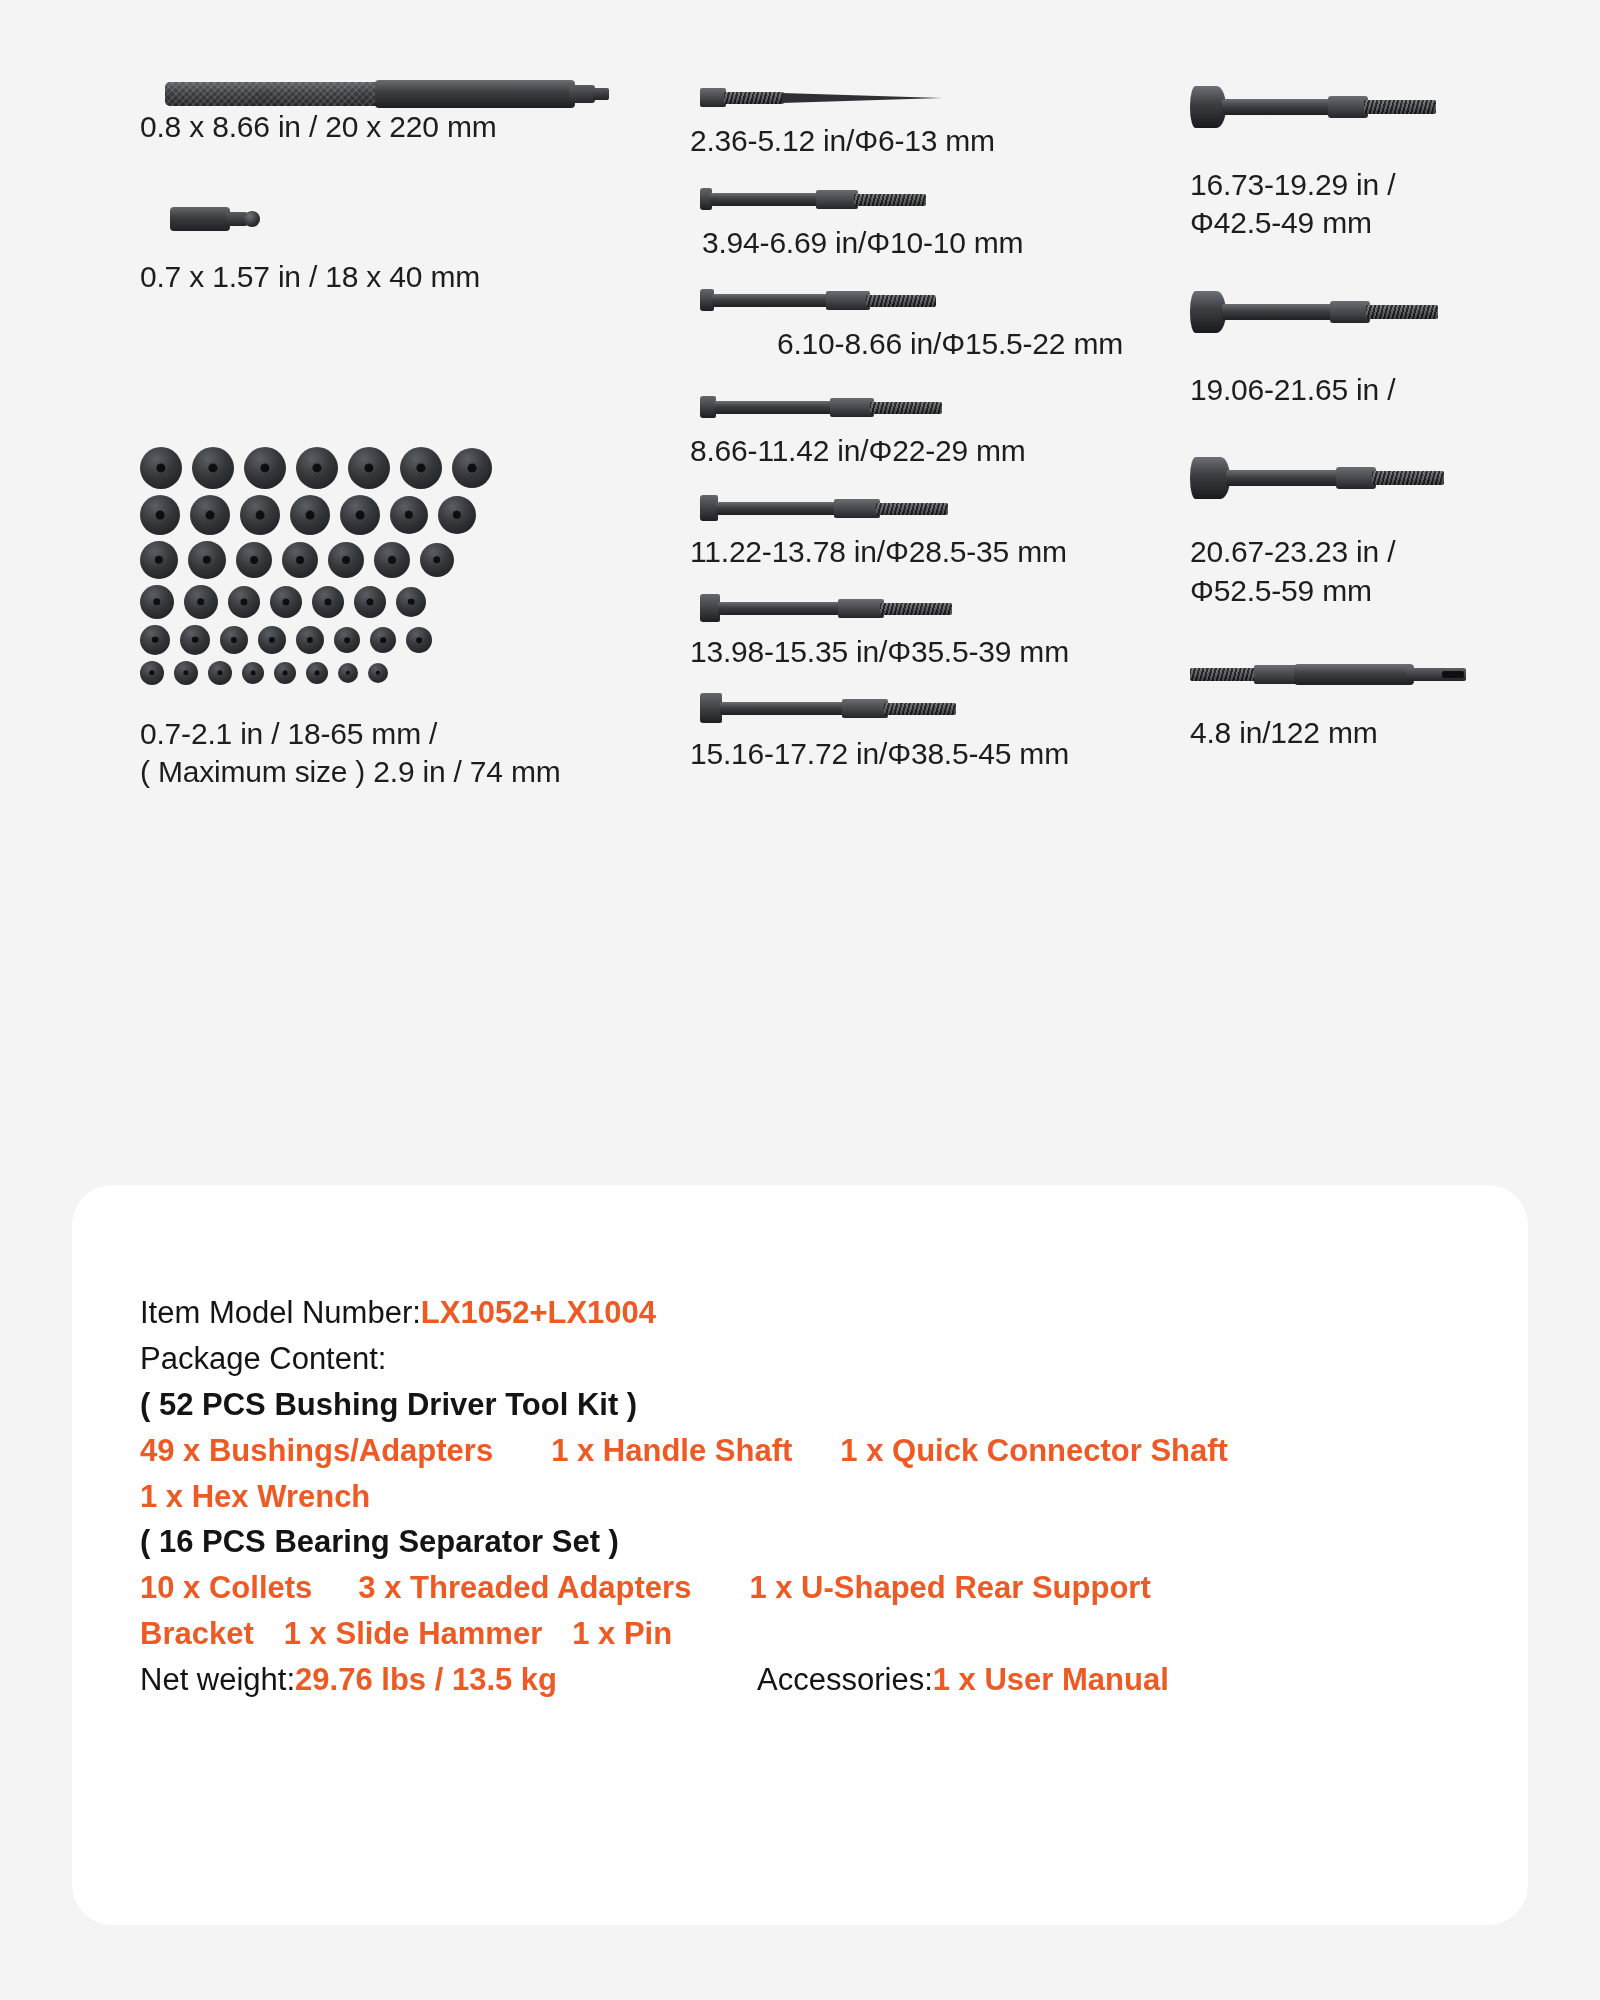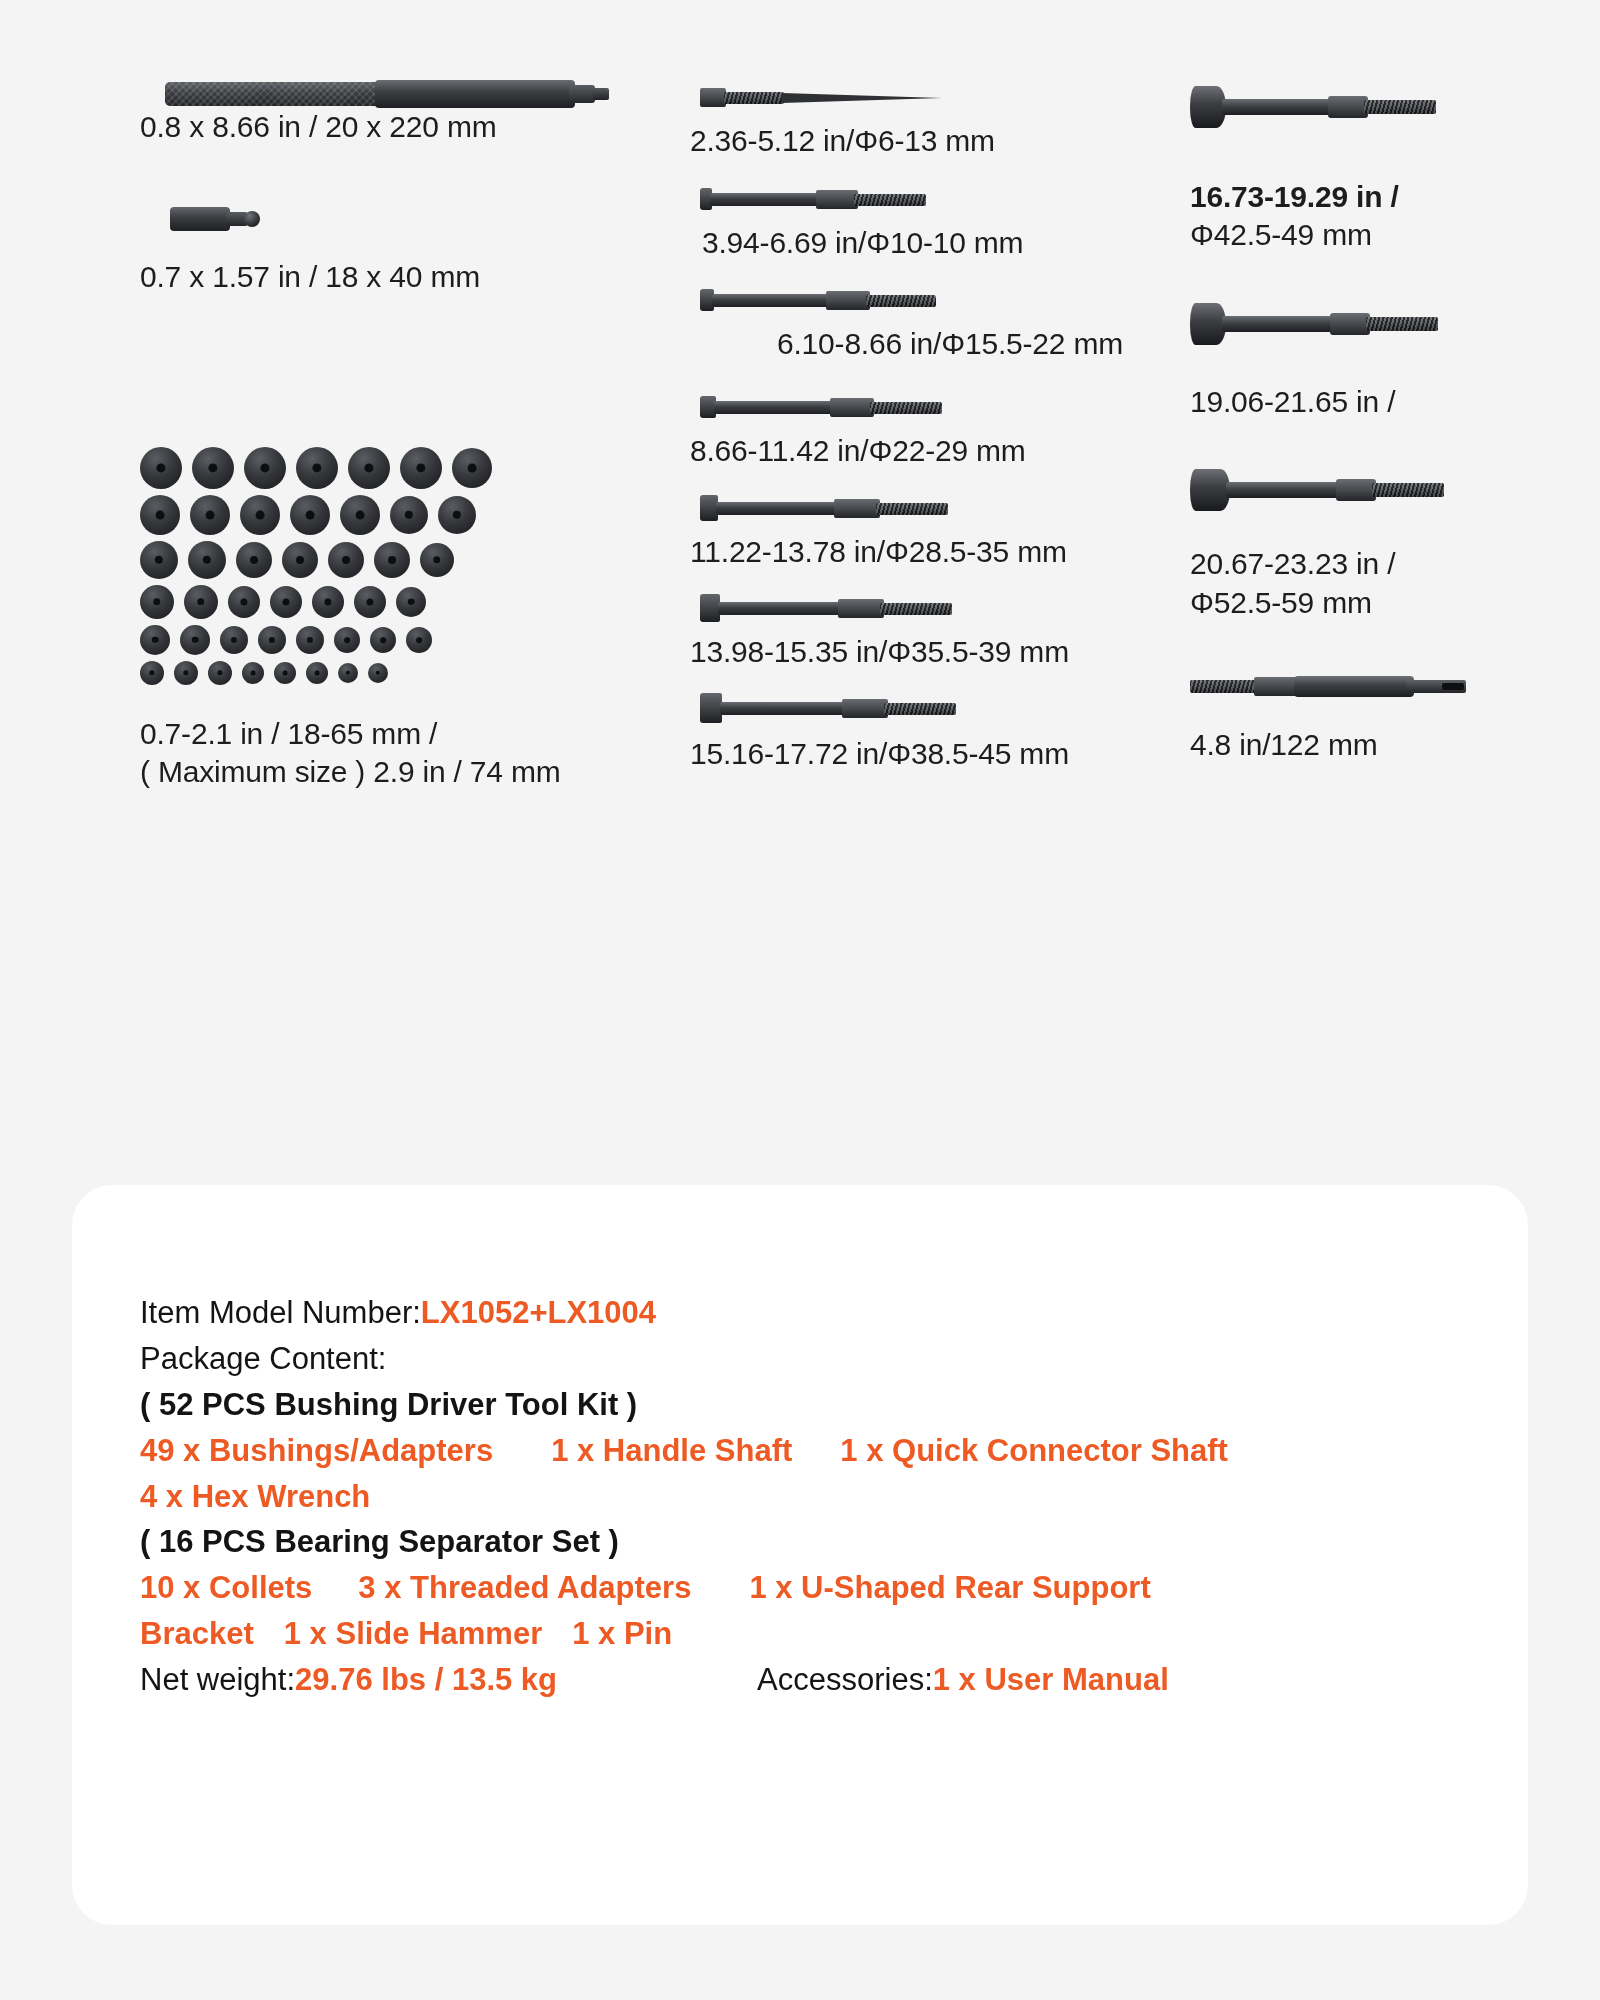--- a/index.html
+++ b/index.html
@@ -481,21 +481,21 @@
 
   <div class="col-right">
 
     <div class="item" style="margin-bottom:42px;">
       <div class="mush" style="width:300px;">
         <div class="head"></div>
         <div class="stem" style="left:32px; width:110px;"></div>
         <div class="hexp" style="left:138px; width:40px;"></div>
         <div class="thr" style="left:174px; width:72px;"></div>
       </div>
-      <div class="cap" style="margin-top:46px;font-weight:bold;">16.73-19.29 in /</div>
+      <div class="cap" style="margin-top:34px;">16.73-19.29 in /</div>
       <div class="cap">Φ42.5-49 mm</div>
     </div>
 
     <div class="item" style="margin-bottom:42px;">
       <div class="mush" style="width:300px;">
         <div class="head"></div>
         <div class="stem" style="left:32px; width:112px;"></div>
         <div class="hexp" style="left:140px; width:40px;"></div>
         <div class="thr" style="left:176px; width:72px;"></div>
       </div>
@@ -536,21 +536,21 @@
 
       <div class="line bold">( 52 PCS Bushing Driver Tool Kit )</div>
 
       <div class="line row-flex">
         <span class="accent bold">49 x Bushings/Adapters</span>
         <span class="accent bold gap-a">1 x Handle Shaft</span>
         <span class="accent bold gap-b">1 x Quick Connector Shaft</span>
       </div>
 
       <div class="line">
-        <span class="accent bold">4 x Hex Wrench</span>
+        <span class="accent bold">1 x Hex Wrench</span>
       </div>
 
       <div class="line bold">( 16 PCS Bearing  Separator Set )</div>
 
       <div class="line row-flex">
         <span class="accent bold">10 x Collets</span>
         <span class="accent bold gap-c">3 x Threaded Adapters</span>
         <span class="accent bold gap-a">1 x U-Shaped Rear Support</span>
       </div>
 

